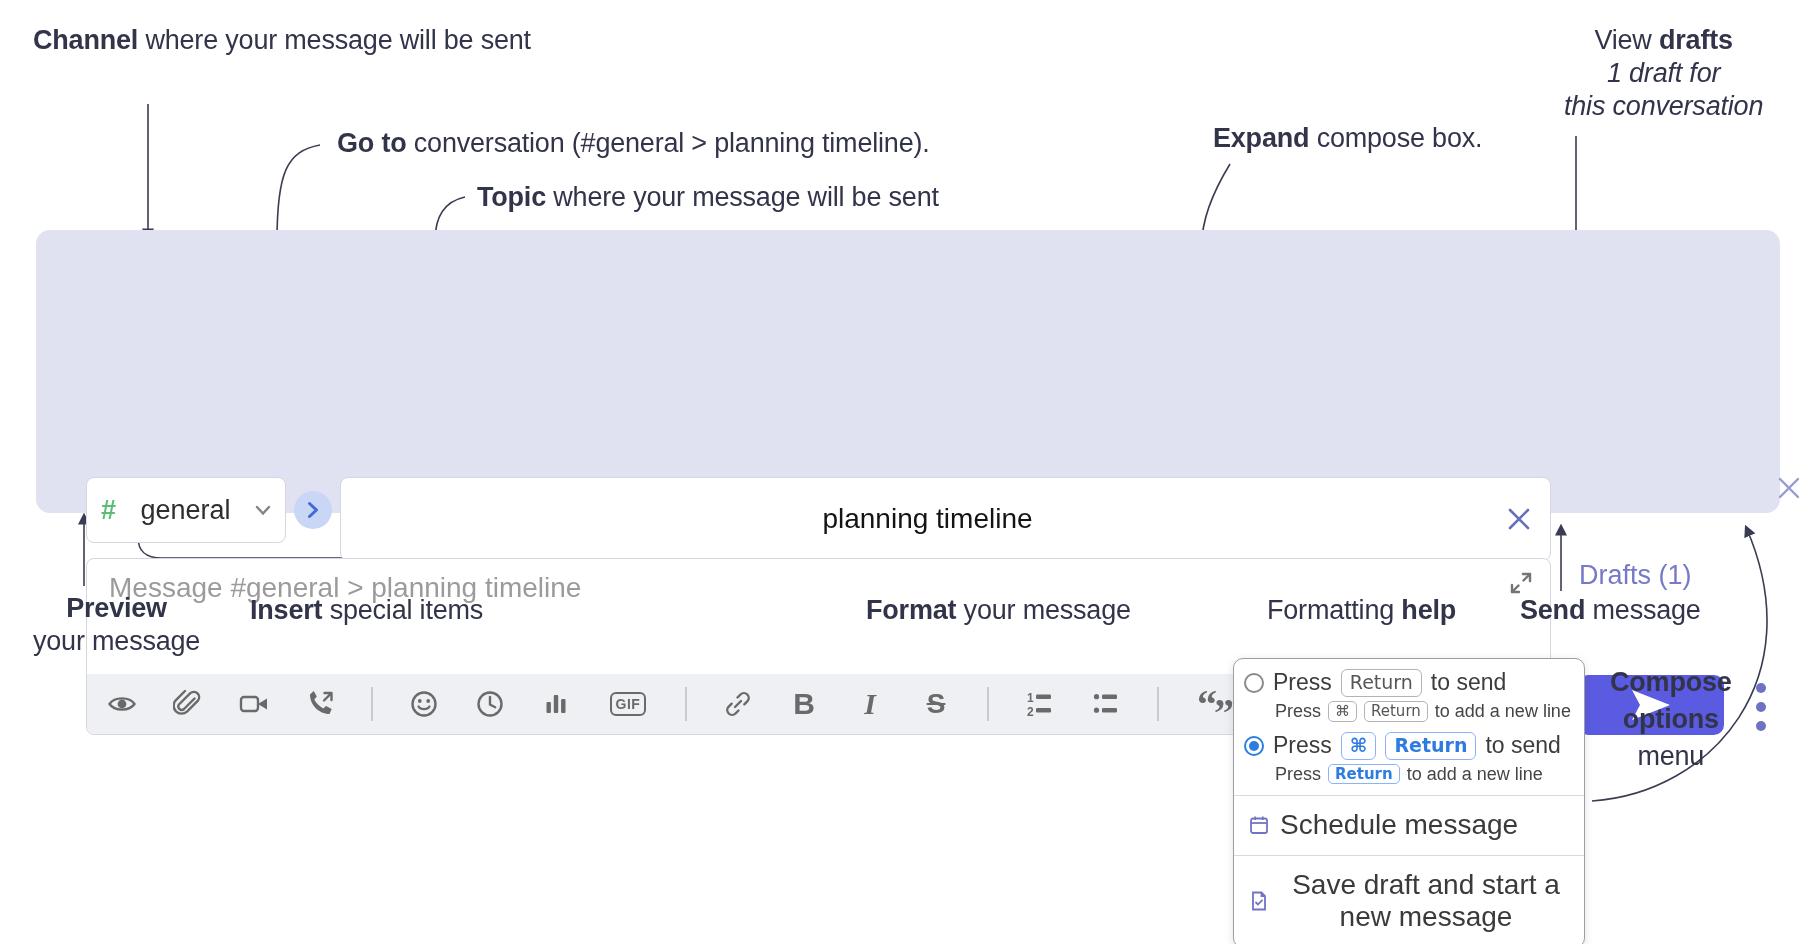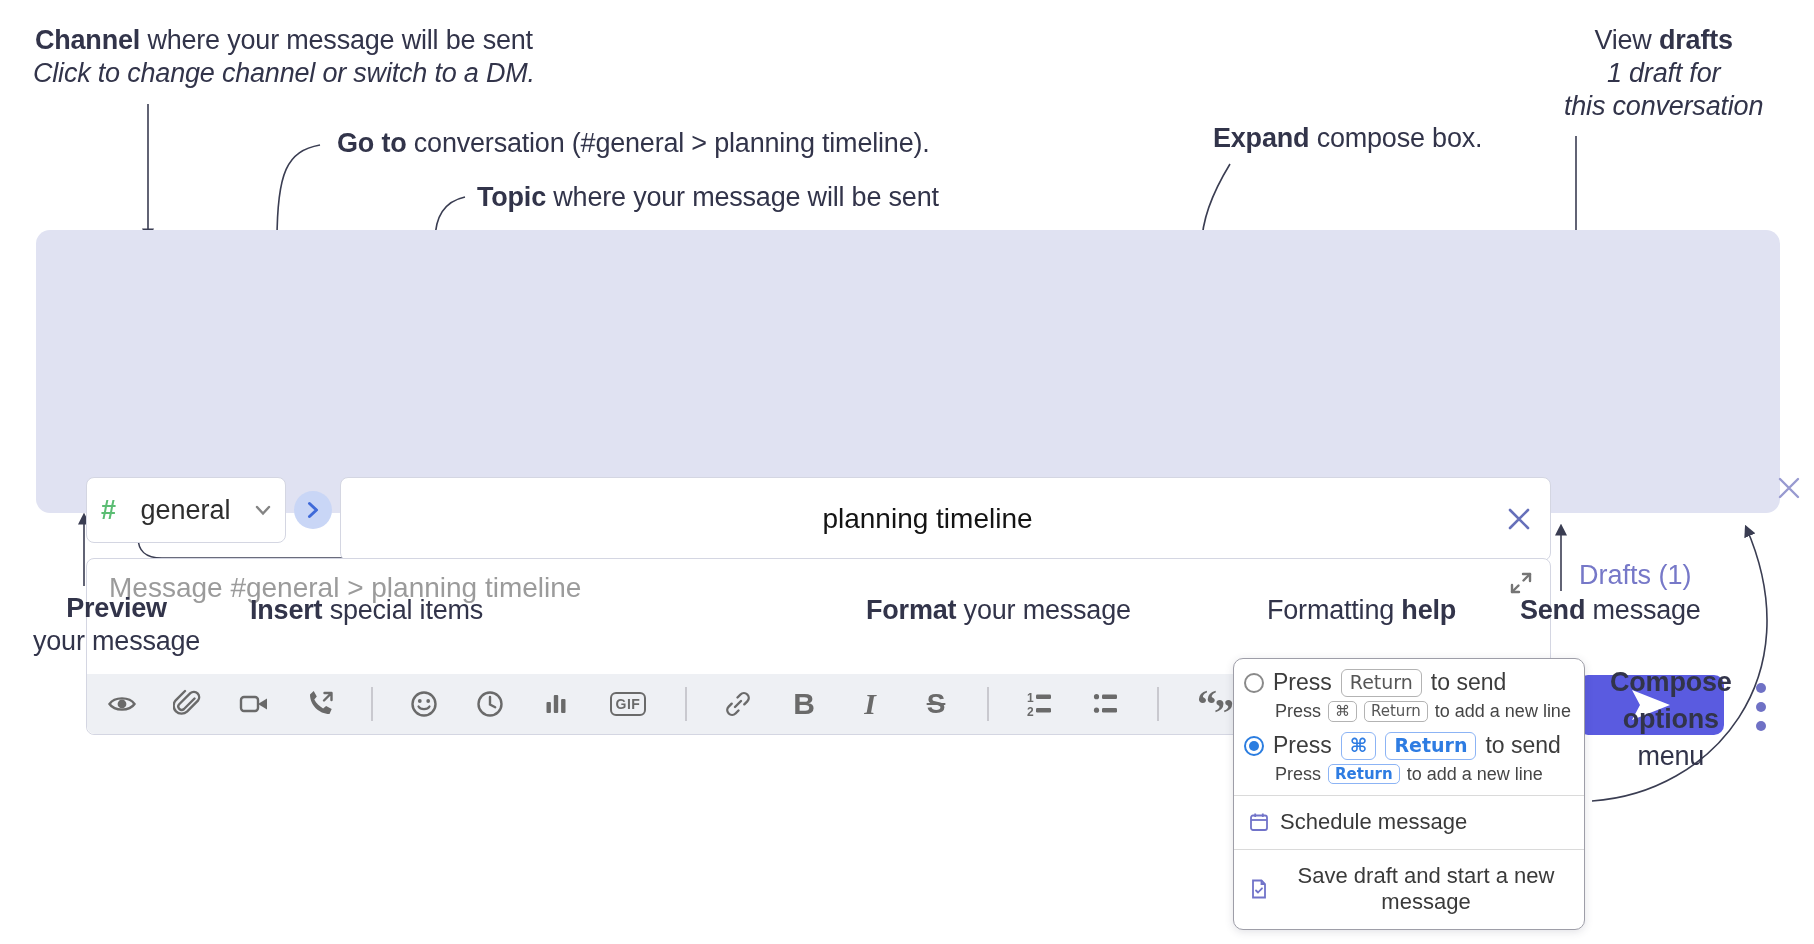--- a/index.html
+++ b/index.html
@@ -62,21 +62,21 @@
          flex:none;position:relative;background:#fff;}
   .radio.sel{border-color:#2b7de0;}
   .radio.sel::after{content:"";position:absolute;left:3px;top:3px;width:10px;height:10px;
                     border-radius:50%;background:#2b7de0;}
   .key{display:inline-block;border:1.5px solid #b3b3b3;border-radius:6px;padding:1px 8px;
        font-size:19px;color:#565656;background:#fff;font-family:"DejaVu Sans",sans-serif;line-height:1.25;}
   .key.sm{font-size:15px;padding:0 6px;border-radius:5px;}
   .key.blue{border-color:#8cb4f5;color:#2e7ce2;font-weight:600;}
   .row2{margin-top:10px;}
   .menu-div{border-top:1px solid #dadada;margin:10px -12px 9px -10px;}
-  .menu-item{display:flex;align-items:center;gap:11px;font-size:22px;color:#3a3a3a;padding:4px 0 4px 5px;}
+  .menu-item{display:flex;align-items:center;gap:11px;font-size:28px;color:#3a3a3a;padding:4px 0 4px 5px;}
   .mi-icon{color:#7173c9;flex:none;display:flex;}
 </style>
 </head>
 <body>
 
 <div id="canvas">
 
   <svg class="overlay" width="1814" height="944" viewBox="0 0 1814 944">
     <defs>
       <marker id="arw" viewBox="0 0 10 10" refX="8" refY="5" markerWidth="7.5" markerHeight="7.5" orient="auto-start-reverse">
@@ -91,21 +91,20 @@
     <path class="cline" d="M84,586 L84,515" marker-end="url(#arw)"></path>
     <path class="cline" d="M1427,591 L1427,521" marker-end="url(#arw)"></path>
     <path class="cline" d="M1561,591 L1561,526" marker-end="url(#arw)"></path>
     <path class="cline" d="M1592,801 C1712,793 1812,678 1746,527" marker-end="url(#arw)"></path>
     <path class="cline" d="M138,537 C138,551 145,558 162,558 L350,558 C367,558 375,564 379,583 C383,564 391,558 408,558 L600,558 C617,558 624,551 624,537"></path>
     <path class="cline" d="M654,537 C654,551 661,558 678,558 L984,558 C1001,558 1009,564 1013,583 C1017,564 1025,558 1042,558 L1346,558 C1363,558 1370,551 1370,537"></path>
   </svg>
 
   <div class="ann" style="left:33px;top:24px;">
     <div><span class="b">Channel</span><span> where your message will be sent</span></div>
-    <div class="it">Click to change channel or switch to a DM.</div>
   </div>
 
   <div class="ann" style="left:337px;top:127px;">
     <span class="b">Go to</span><span> conversation (#general &gt; planning timeline).</span>
   </div>
 
   <div class="ann" style="left:477px;top:181px;">
     <span class="b">Topic</span><span> where your message will be sent</span>
   </div>
 

